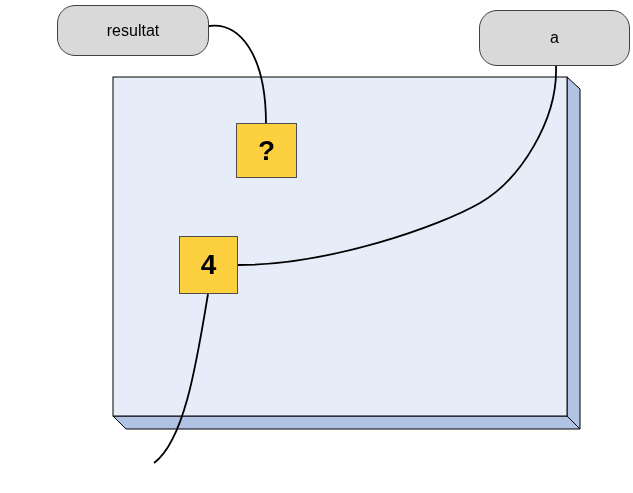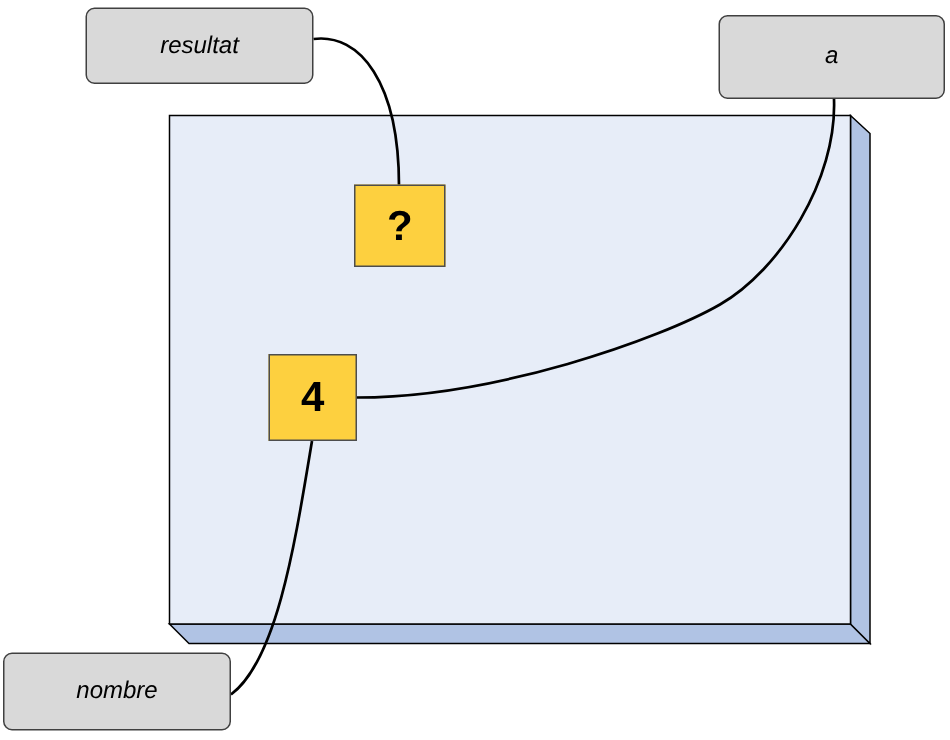--- a/index.html
+++ b/index.html
@@ -46,27 +46,26 @@
     font-size: 28px;
     font-weight: bold;
     color: var(--text);
   }
   .cell-unknown { left: 236px; top: 123px; width: 61px; height: 55px; }
   .cell-four    { left: 179px; top: 236px; width: 59px; height: 58px; }
   .tag {
     position: absolute;
     background: var(--tag-fill);
     border: 1.4px solid var(--tag-border);
-    border-radius: 6px;
+    border-radius: 18px;
     display: flex;
     align-items: center;
     justify-content: center;
     font-size: 16px;
     color: var(--text);
-    font-style: italic;
   }
   .tag-resultat { left: 57px;  top: 5px;   width: 152px; height: 51px; }
   .tag-a        { left: 479px; top: 10px;  width: 151px; height: 56px; }
   .tag-nombre   { left: 2px;   top: 435px; width: 152px; height: 52px; }
 </style>
 </head>
 <body>
 
 <div class="canvas">
 
@@ -90,17 +89,14 @@
   <div class="cell cell-four">
     <span>4</span>
   </div>
 
   <div class="tag tag-resultat">
     <span>resultat</span>
   </div>
   <div class="tag tag-a">
     <span>a</span>
   </div>
-  <div class="tag tag-nombre">
-    <span>nombre</span>
-  </div>
 
 </div>
 
 </body></html>

